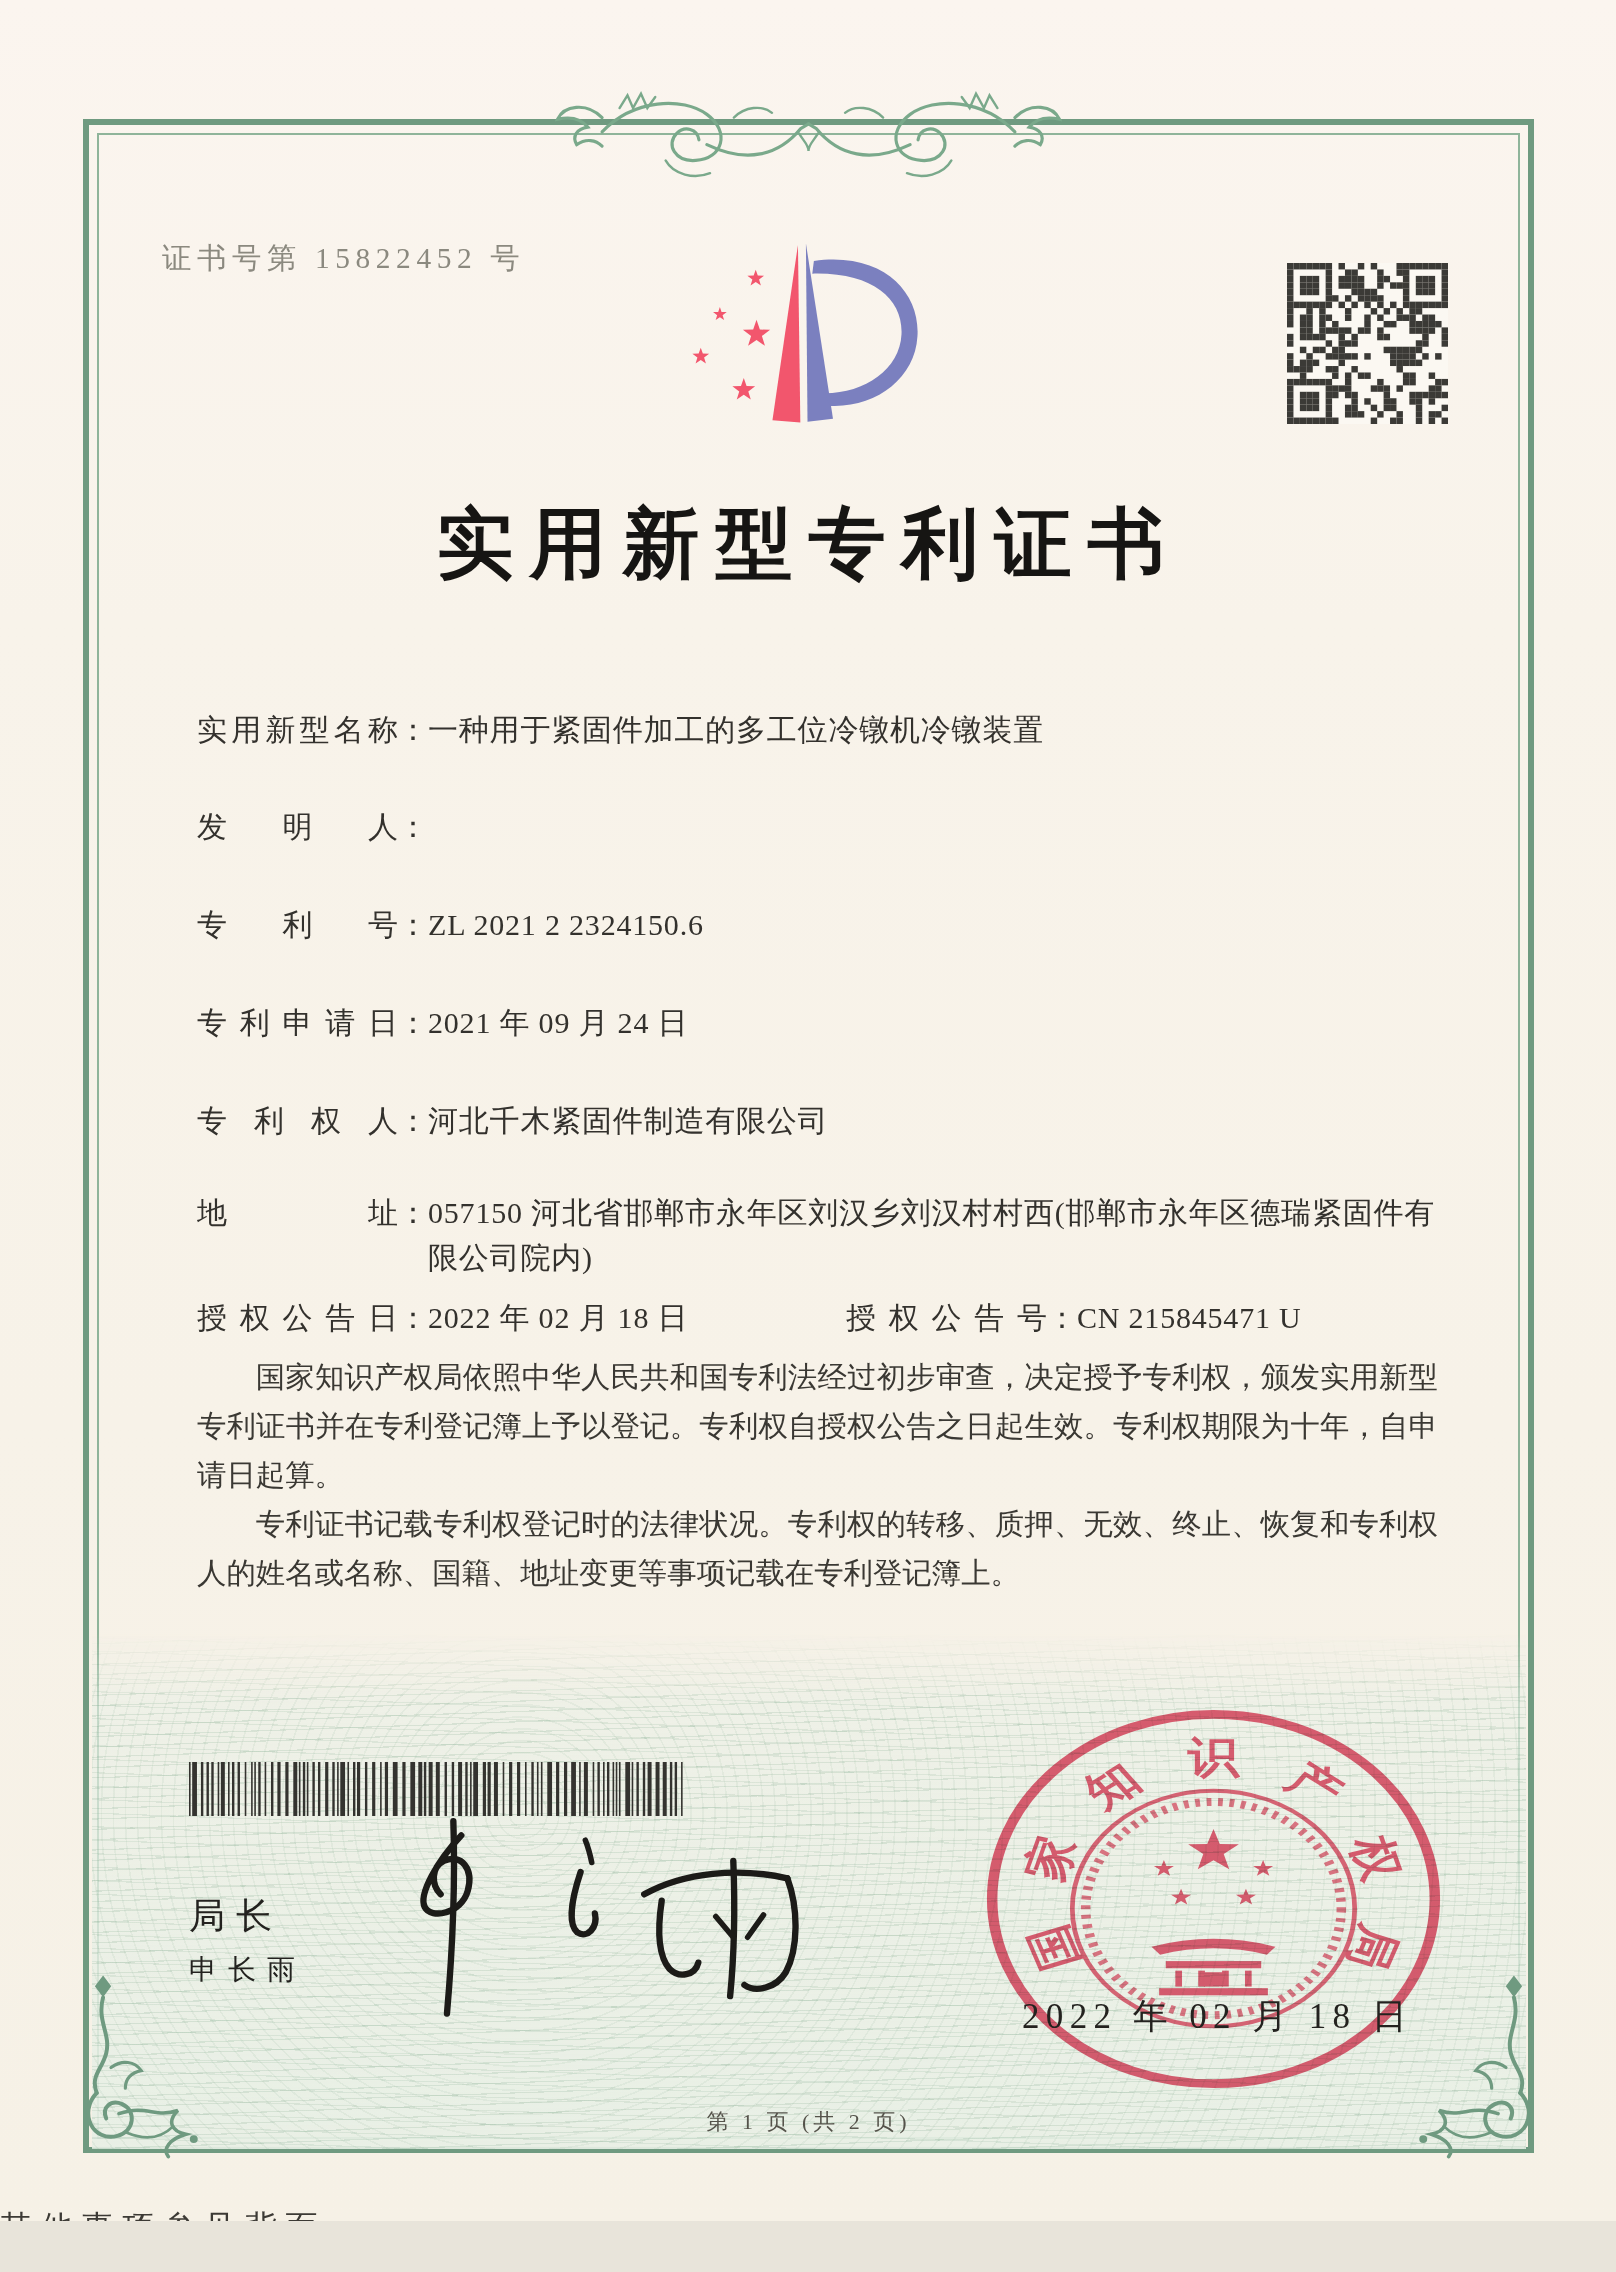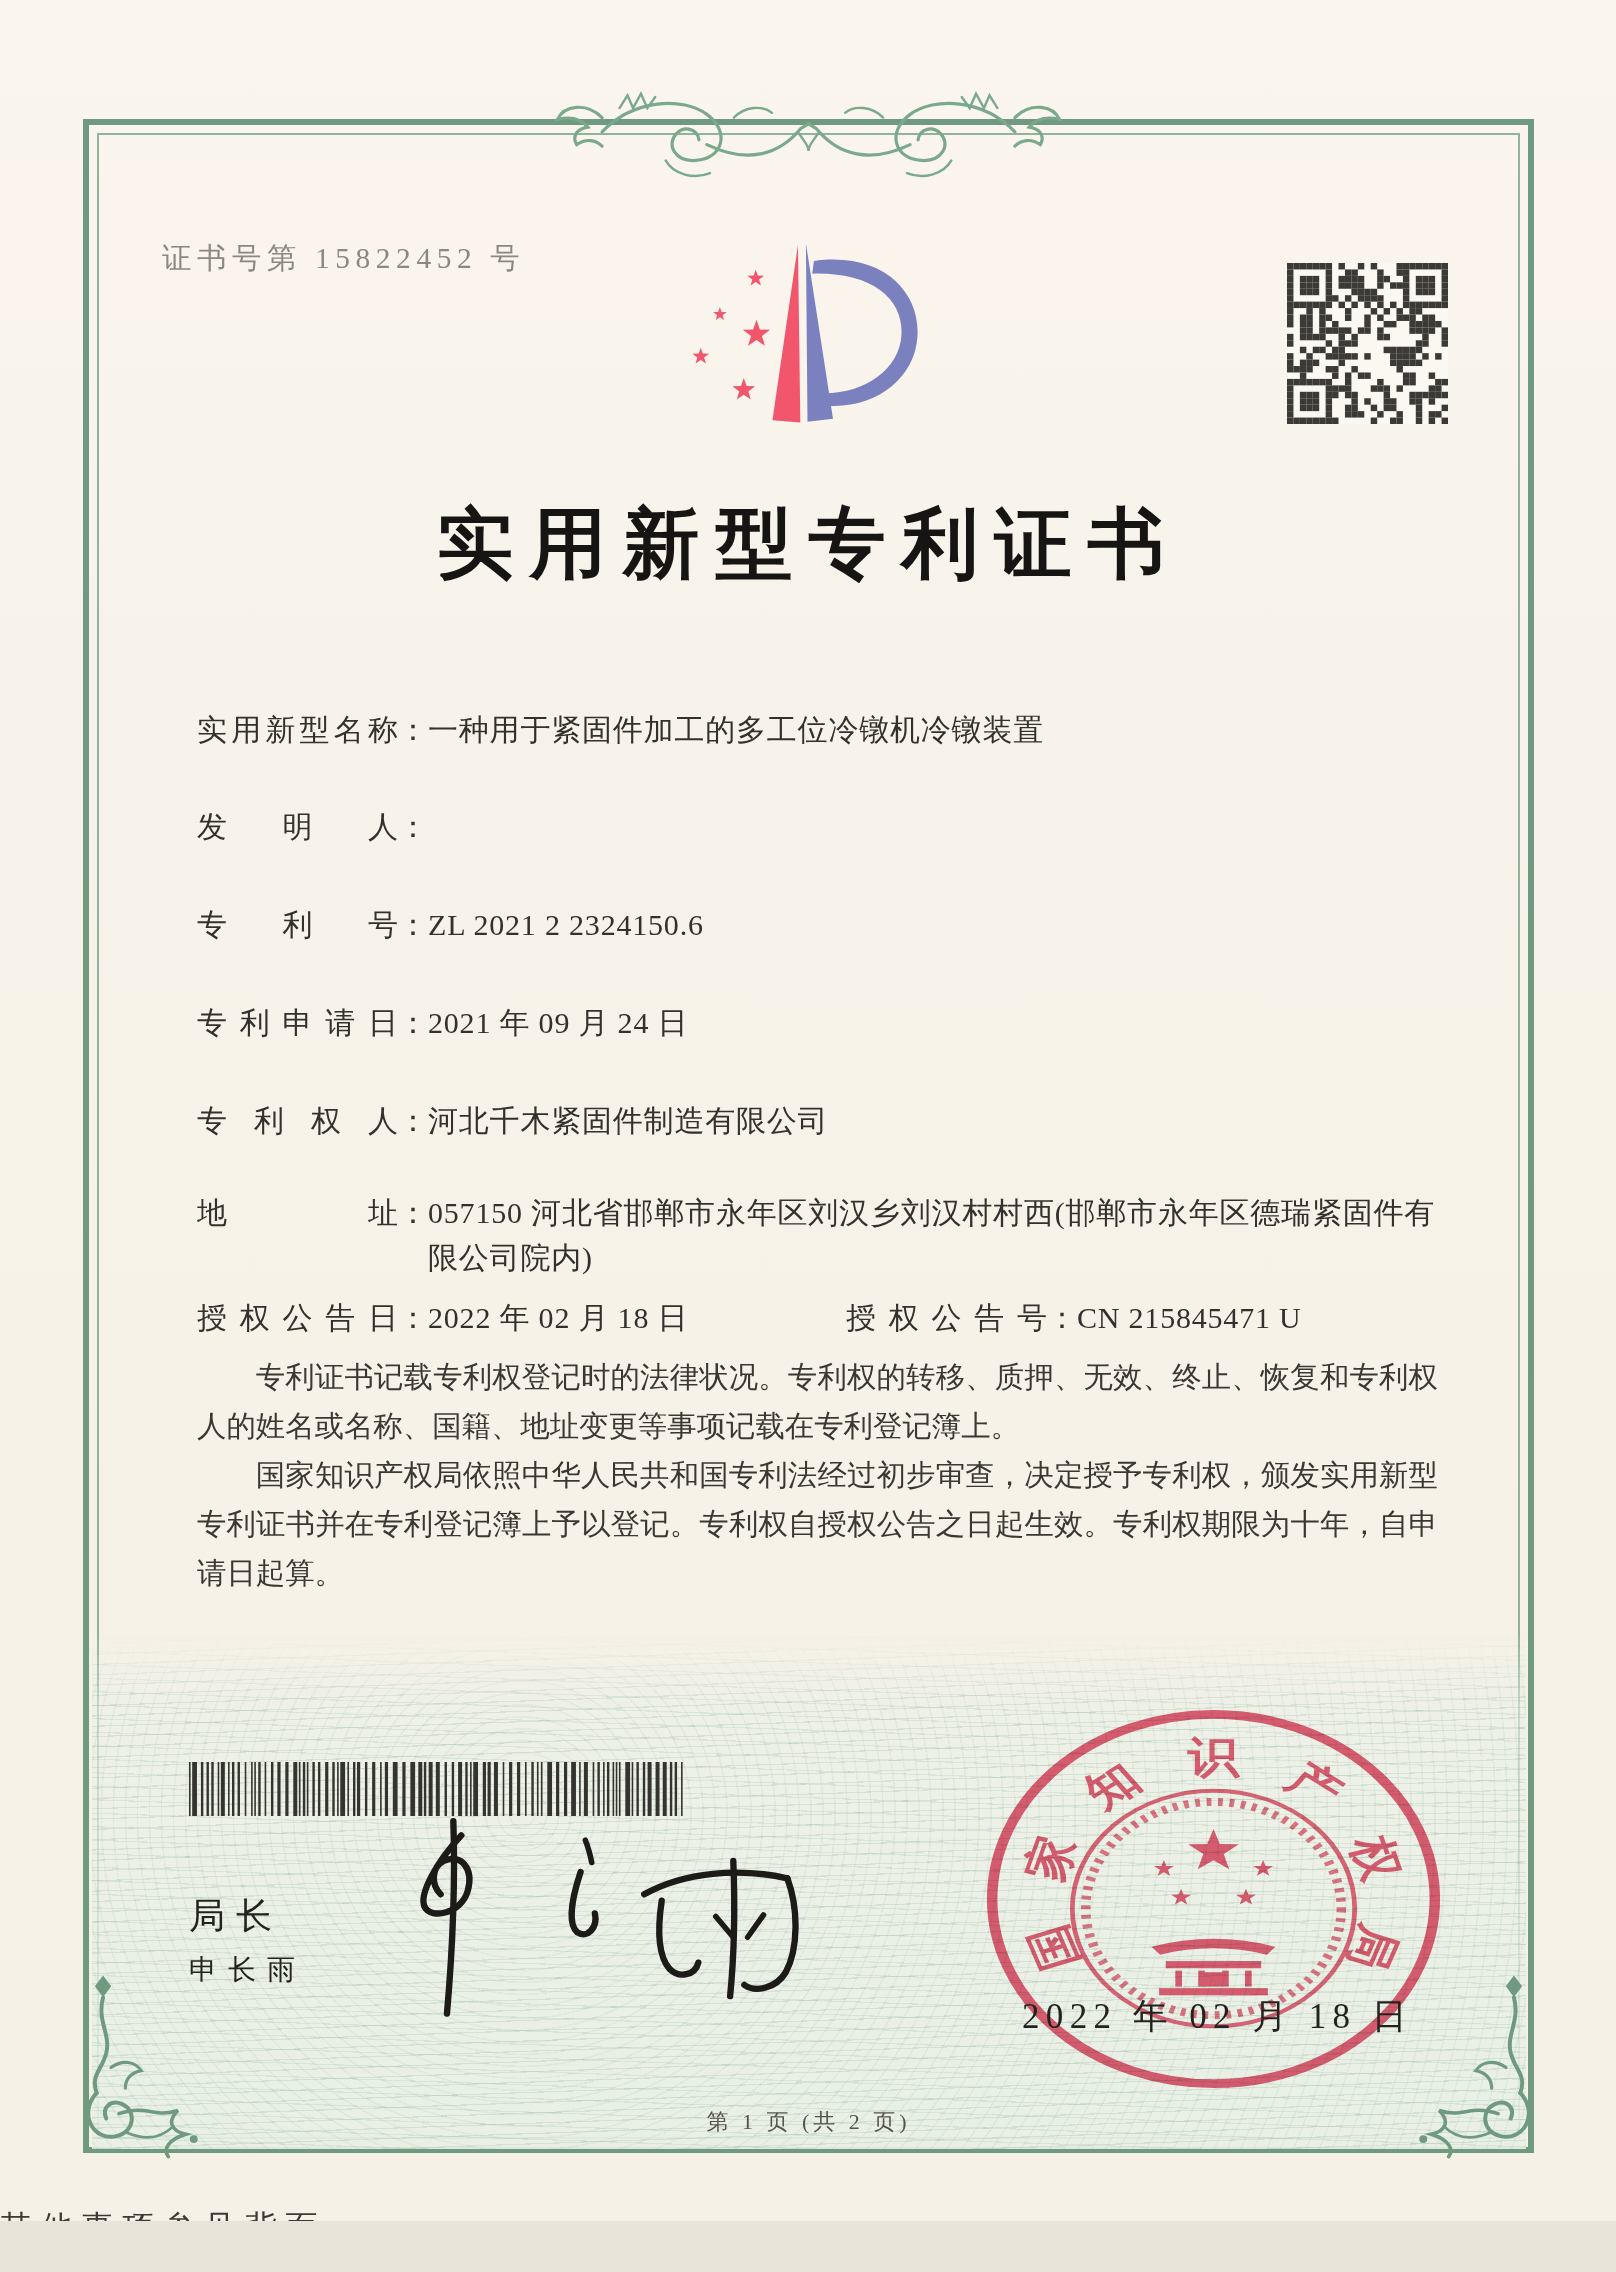--- a/index.html
+++ b/index.html
@@ -505,22 +505,22 @@
       <span class="fcolon">：</span>
       <span class="fvalue">2022 年 02 月 18 日</span>
     <span class="grant-pair2">
       <span class="flabel">授权公告号</span>
         <span class="fcolon">：</span>
         <span class="fvalue">CN 215845471 U</span>
     </span>
   </div>
 
   <div class="body-text">
+    <p>国家知识产权局依照中华人民共和国专利法经过初步审查，决定授予专利权，颁发实用新型专利证书并在专利登记簿上予以登记。专利权自授权公告之日起生效。专利权期限为十年，自申请日起算。</p>
     <p>专利证书记载专利权登记时的法律状况。专利权的转移、质押、无效、终止、恢复和专利权人的姓名或名称、国籍、地址变更等事项记载在专利登记簿上。</p>
-    <p>国家知识产权局依照中华人民共和国专利法经过初步审查，决定授予专利权，颁发实用新型专利证书并在专利登记簿上予以登记。专利权自授权公告之日起生效。专利权期限为十年，自申请日起算。</p>
   </div>
 
   <svg class="barcode" viewBox="0 0 628 68" preserveAspectRatio="none">
     <g id="barcode-g" style="fill:var(--barcode-ink,#34332f)">
         <rect x="0" y="0" width="2" height="68"></rect>
         <rect x="4" y="0" width="6" height="68"></rect>
         <rect x="15" y="0" width="3" height="68"></rect>
         <rect x="22" y="0" width="3" height="68"></rect>
         <rect x="28" y="0" width="3" height="68"></rect>
         <rect x="36" y="0" width="2" height="68"></rect>

